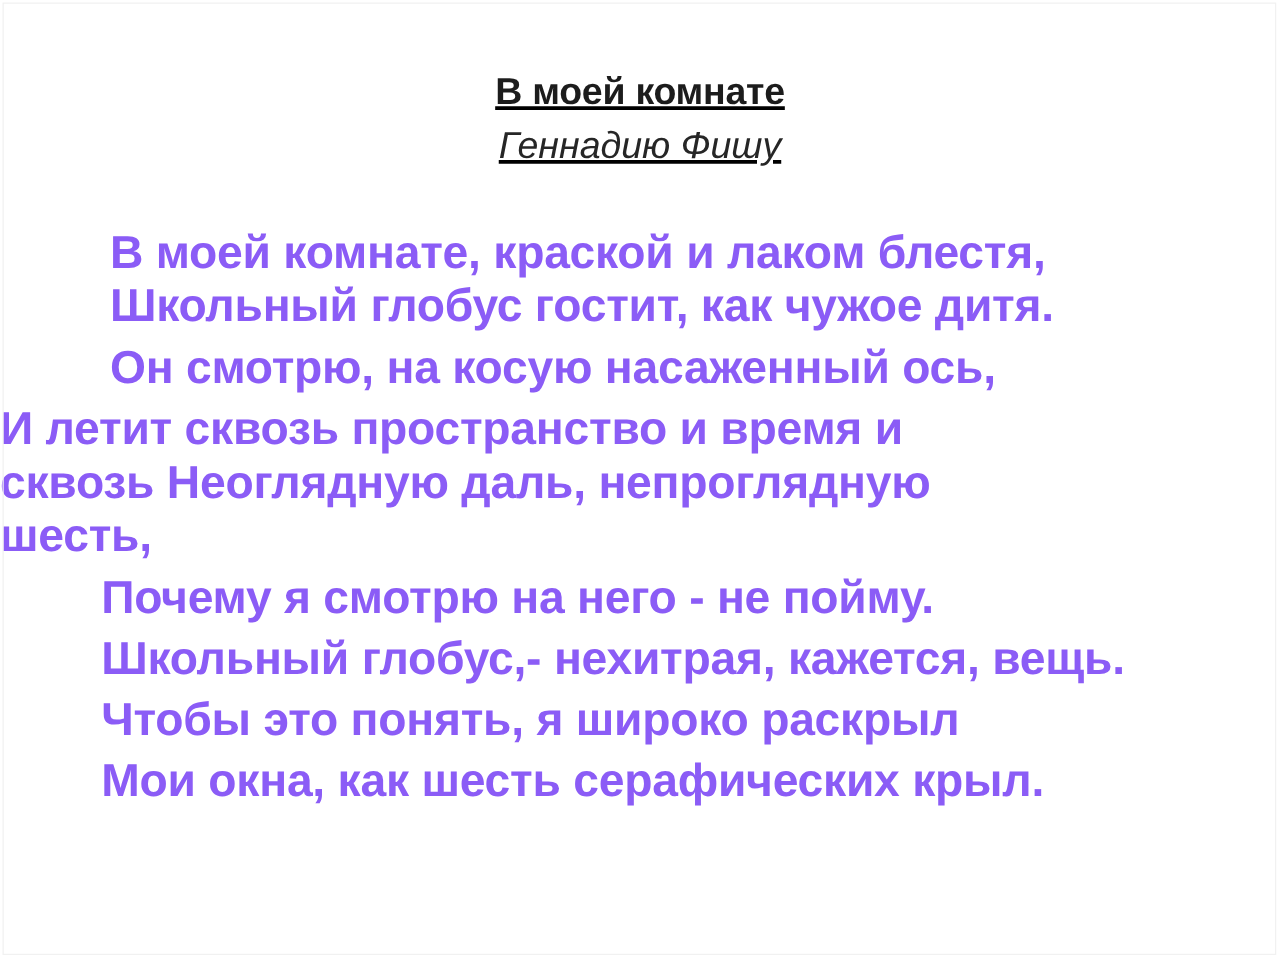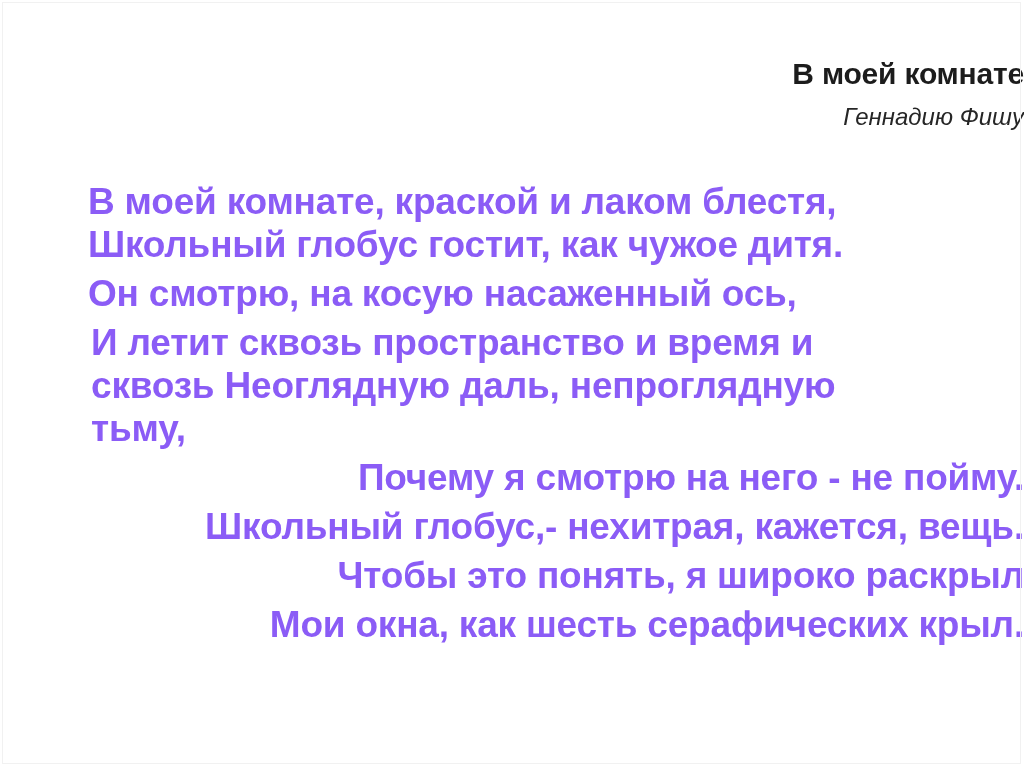--- a/index.html
+++ b/index.html
@@ -21,68 +21,69 @@
     position: absolute;
     left: 2px;
     top: 2px;
     right: 3px;
     bottom: 3px;
     border: 1px solid #f1f1f1;
     pointer-events: none;
   }
   .header {
     padding-top: 52px;
-    text-align: right;
+    text-align: center;
+    text-decoration: underline;
   }
   .slide-title {
     font-size: 30px;
     line-height: 43px;
     font-weight: 700;
     color: #1c1c1c;
     letter-spacing: -0.2px;
   }
   .dedication {
-    font-size: 24px;
+    font-size: 30px;
     line-height: 43px;
     font-style: italic;
     font-weight: 400;
     color: #262626;
   }
   .poem {
     margin-top: 42px;
   }
   .line {
     font-size: 37px;
     line-height: 43px;
     font-weight: 700;
     color: #8b5cf6;
     letter-spacing: -0.2px;
     white-space: nowrap;
   }
   .indent-a  { padding-left: 88px; }
-  .indent-a2 { padding-left: 91px; }
-  .indent-b  { padding-left: 81px; text-align: right; }
+  .indent-a2 { }
+  .indent-b  { padding-left: 81px; }
   .para { margin-top: 6px; }
 </style>
 </head>
 <body>
 
 <div class="slide">
   <div class="slide-frame"></div>
 
   <div class="header">
     <div class="slide-title">В моей комнате</div>
     <div class="dedication">Геннадию Фишу</div>
   </div>
 
   <div class="poem">
     <div class="line indent-a">В моей комнате, краской и лаком блестя,</div>
     <div class="line indent-a">Школьный глобус гостит, как чужое дитя.</div>
     <div class="line indent-a para">Он смотрю, на косую насаженный ось,</div>
     <div class="line indent-a2 para">И летит сквозь пространство и время и</div>
     <div class="line indent-a2">сквозь Неоглядную даль, непроглядную</div>
-    <div class="line indent-a2">тьму,</div>
+    <div class="line indent-a2">шесть,</div>
     <div class="line indent-b para">Почему я смотрю на него - не пойму.</div>
     <div class="line indent-b para">Школьный глобус,- нехитрая, кажется, вещь.</div>
     <div class="line indent-b para">Чтобы это понять, я широко раскрыл</div>
     <div class="line indent-b para">Мои окна, как шесть серафических крыл.</div>
   </div>
 </div>
 
 </body></html>

